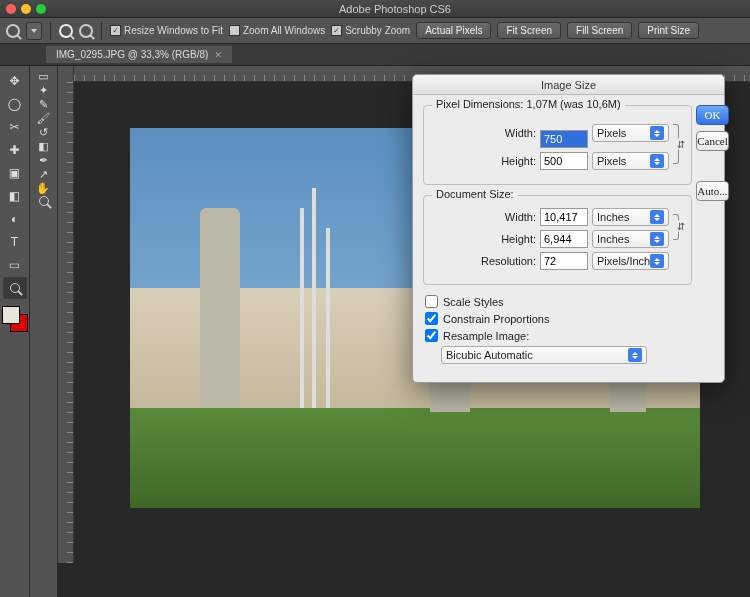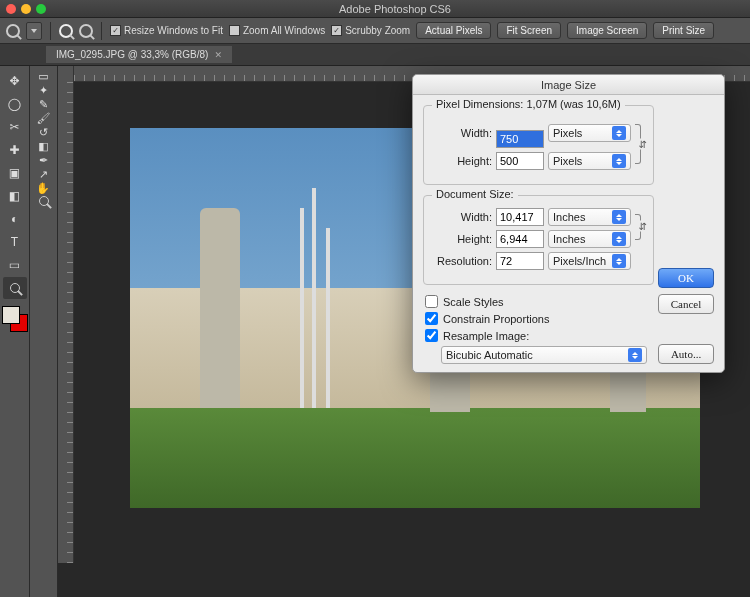--- a/index.html
+++ b/index.html
@@ -57,27 +57,27 @@
 
   .statusbar { position:absolute; bottom:14px; left:0; right:0; height:20px; background:#535353; border-top:1px solid #2a2a2a; display:flex; align-items:center; padding:0 8px; gap:14px; font-size:10px; color:#ccc; }
   .statusbar .play { width:0;height:0;border-top:4px solid transparent;border-bottom:4px solid transparent;border-left:6px solid #aaa; }
   .bottom-tabs { position:absolute; bottom:0; left:0; right:0; height:14px; background:#3a3a3a; display:flex; font-size:9px; }
   .bottom-tabs .bt { padding:1px 10px; color:#999; border-right:1px solid #222;}
   .bottom-tabs .bt.sel { background:#535353; color:#ddd; }
 
   
   .dialog { position:absolute; top:74px; left:412px; width:313px; background:#ececec; border:1px solid #999; border-radius:5px; box-shadow:0 8px 30px rgba(0,0,0,0.5); color:#222; font-size:11px; }
   .dlg-title { height:20px; background:linear-gradient(#f6f6f6,#e0e0e0); border-bottom:1px solid #bbb; border-radius:5px 5px 0 0; text-align:center; line-height:20px; font-size:11px; color:#333; }
-  .dlg-body { padding:10px 10px 8px 10px; display:flex; gap:4px;align-items:flex-end; }
+  .dlg-body { padding:10px 10px 18px 10px; display:flex; gap:4px; }
   .dlg-left { flex:1; }
   .dlg-right { width:56px; display:flex; flex-direction:column; gap:6px; }
   .fieldset { border:1px solid #bfbfbf; border-radius:4px; padding:8px 8px 10px 8px; margin-bottom:10px; position:relative; }
   .fieldset .legend { position:absolute; top:-8px; left:8px; background:#ececec; padding:0 4px; font-size:11px; }
   .row { display:flex; align-items:center; gap:4px; margin:4px 0; }
-  .row label { width:60px; text-align:right; }
+  .row label { width:60px; text-align:right;margin-left:44px; }
   .row.res label { width:60px; }
   .inp { width:48px; height:18px; border:1px solid #999; background:#fff; padding:0 3px; font-size:11px; }
   .inp.sel { background:#2f6fde; color:#fff;margin-top:12px; }
   .sel-unit { flex:1; height:18px; display:flex; align-items:center; justify-content:space-between; border:1px solid #aaa; border-radius:3px; background:linear-gradient(#fdfdfd,#efefef); padding:0 4px; min-width:60px; }
   .sel-unit .arr { width:14px; height:14px; background:#3b7cf0; border-radius:2px; display:flex; flex-direction:column; align-items:center; justify-content:center; gap:1px; }
   .sel-unit .arr::before,.sel-unit .arr::after { content:""; width:0;height:0;border-left:3px solid transparent;border-right:3px solid transparent; }
   .sel-unit .arr::before { border-bottom:3px solid #fff; }
   .sel-unit .arr::after { border-top:3px solid #fff; }
   .link-wrap { width:14px; position:relative; align-self:stretch; }
   .link-line { position:absolute; right:4px; top:10px; bottom:10px; width:6px; border:1px solid #888; border-left:none; border-radius:0 3px 3px 0; }
@@ -120,21 +120,21 @@
   <div class="chk">
       <span class="box"></span>
       <span>Zoom All Windows</span>
     </div>
   <div class="chk">
       <span class="box">✓</span>
       <span>Scrubby Zoom</span>
     </div>
   <button class="btn-dark">Actual Pixels</button>
   <button class="btn-dark">Fit Screen</button>
-  <button class="btn-dark">Image Screen</button>
+  <button class="btn-dark">Fill Screen</button>
   <button class="btn-dark">Print Size</button>
 </div>
 
 <div class="doctab-row">
   <div class="doctab">
     <span>IMG_0295.JPG @ 33,3% (RGB/8)</span>
     <span class="x">✕</span>
   </div>
 </div>
 

